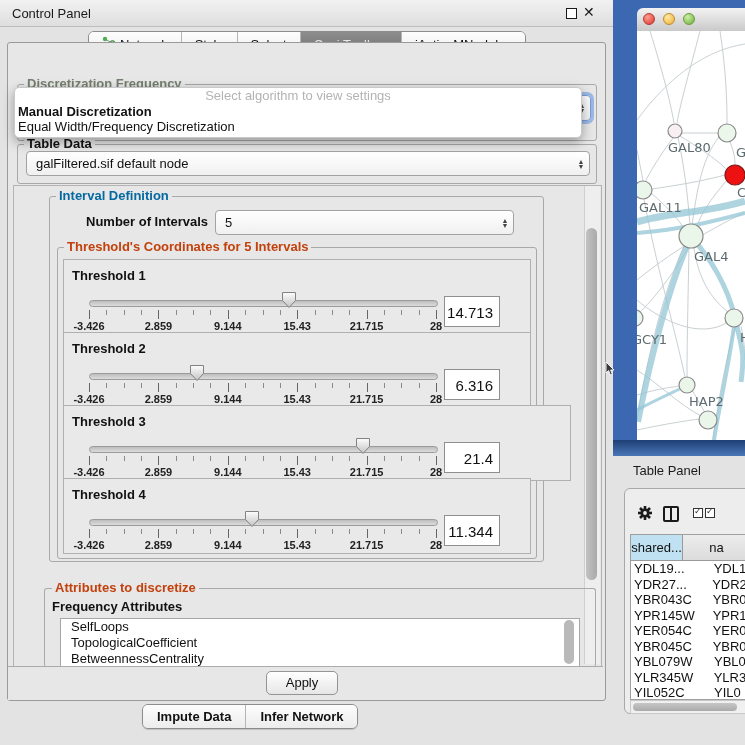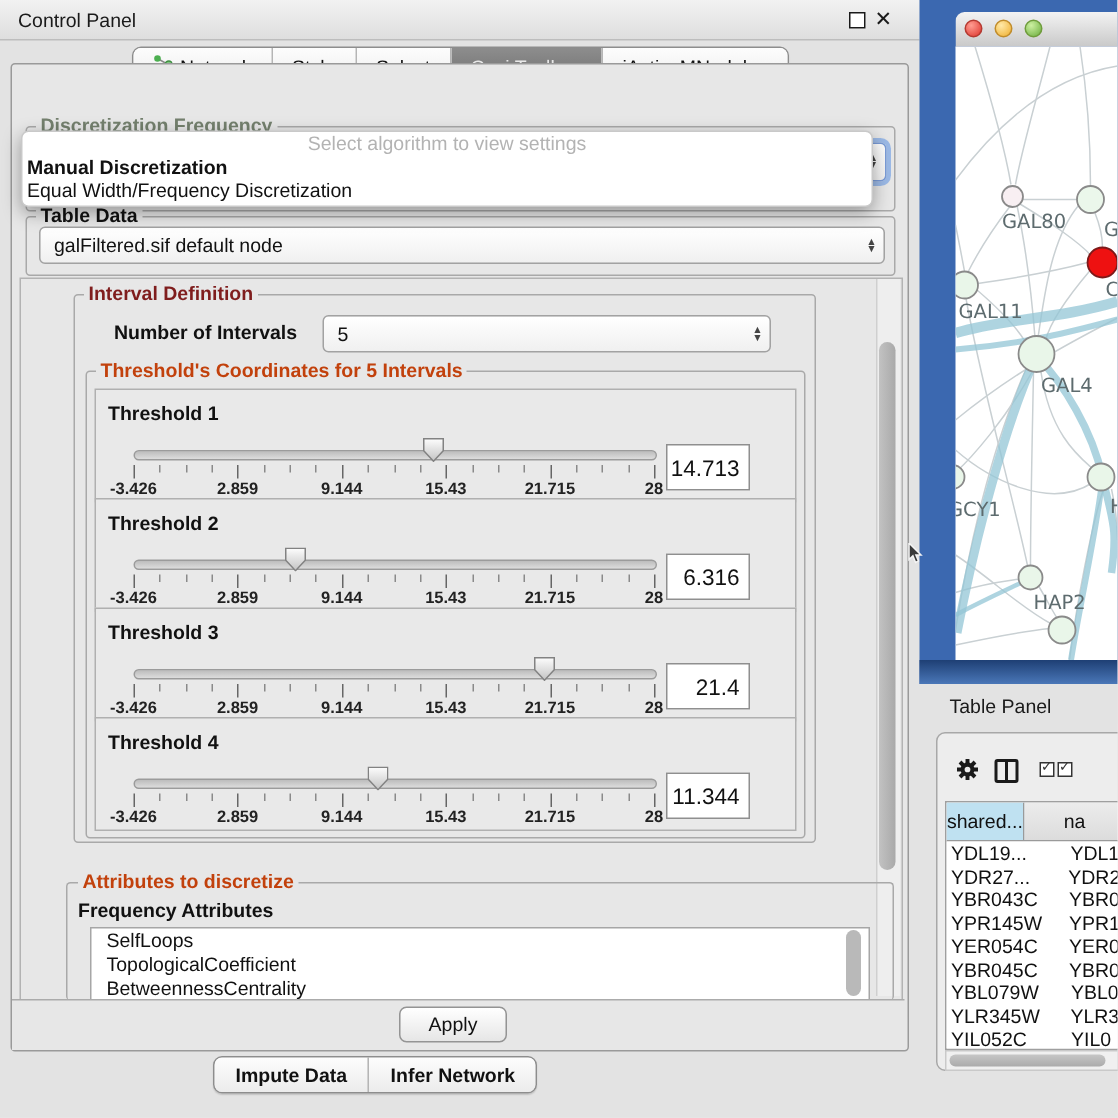--- a/index.html
+++ b/index.html
@@ -19,21 +19,21 @@
   .tabbar{left:88px;top:31px;height:24px;display:flex;border:1px solid #8d8d8d;border-radius:6px;overflow:hidden;background:#fff;box-shadow:0 1px 1px rgba(0,0,0,.15);}
   .tab{display:flex;align-items:center;gap:5px;padding:0 13px;font-size:13px;
        background:linear-gradient(#fdfdfd,#ececec);border-left:1px solid #b5b5b5;white-space:nowrap;}
   .tab:first-child{border-left:none;}
   .tab.sel{background:linear-gradient(#8d8d8d,#6f6f6f);color:#e8e8e8;}
 
   
   .panel{left:7px;top:42px;width:597px;height:657px;border:1px solid #9a9a9a;border-radius:3px;background:#e7e7e7;}
   .group{position:absolute;border:1px solid #a9a9a9;border-radius:3px;}
   .gtitle{position:absolute;font-size:13px;font-weight:bold;background:#e7e7e7;padding:0 3px;line-height:13px;white-space:nowrap;}
-  .green{color:#7f1d1d;}.blue{color:#c2410c;}
+  .green{color:#0369a1;}.blue{color:#c2410c;}
 
   
   .combo{position:absolute;background:linear-gradient(#ffffff,#f0f0f0);border:1px solid #a2a2a2;border-radius:4px;font-size:13px;display:flex;align-items:center;}
   .combo .val{flex:1;padding-left:9px;white-space:nowrap;overflow:hidden;}
   .stepper{width:16px;display:flex;flex-direction:column;align-items:center;justify-content:center;line-height:5px;font-size:7px;color:#444;}
   .combo.focus{box-shadow:0 0 0 3px rgba(105,155,230,.6);border-color:#7a9cd8;}
 
   
   .popup{left:14px;top:87px;width:566px;height:49px;background:#fff;border:1px solid #c9c9c9;border-radius:5px;
          box-shadow:0 4px 12px rgba(0,0,0,.35);z-index:30;font-size:13px;}
@@ -187,21 +187,21 @@
       </div>
   </div>
 
   <div class="abs scrollpane"></div>
   <div class="abs vsb-track"></div>
   <div class="abs vsb-thumb"></div>
 
   <div class="abs group" style="left:49px;top:196px;width:493px;height:364px;"></div>
   <div class="abs gtitle green" style="left:56px;top:189px;">Interval Definition</div>
 
-  <div class="abs bold13" style="left:76px;top:214px;">Number of Intervals</div>
+  <div class="abs bold13" style="left:86px;top:214px;">Number of Intervals</div>
   <div class="combo" style="left:215px;top:210px;width:297px;height:23px;">
     <div class="val">5</div>
     <div class="stepper">
         <span>▲</span>
         <span>▼</span>
       </div>
   </div>
 
   <div class="abs group" style="left:57px;top:247px;width:478px;height:310px;"></div>
   <div class="abs gtitle blue" style="left:64px;top:240px;">Threshold's Coordinates for 5 Intervals</div>
@@ -275,21 +275,21 @@
           <path d="M0.5,0.5 h13 v8 l-6.5,7 l-6.5,-7 z" fill="url(#thumbGrad)" stroke="#828282"></path>
         </svg></div>
     <div class="valbox">6.316</div>
   <span class="ticklabel" style="left: 25px;">-3.426</span>
       <span class="ticklabel" style="left: 94.4px;">2.859</span>
       <span class="ticklabel" style="left: 163.8px;">9.144</span>
       <span class="ticklabel" style="left: 233.2px;">15.43</span>
       <span class="ticklabel" style="left: 302.6px;">21.715</span>
       <span class="ticklabel" style="left: 372px;">28</span>
     </div>
-  <div class="threshold-box" style="top:405px;">
+  <div class="threshold-box" style="top:405px;padding-left:40px;">
     <div class="th-label">Threshold 3</div>
     <div class="track"></div>
     <div class="ticks">
         <div class="tick major" style="left: 25px;"></div>
         <div class="tick" style="left: 42.35px;"></div>
         <div class="tick" style="left: 59.7px;"></div>
         <div class="tick" style="left: 77.05px;"></div>
         <div class="tick major" style="left: 94.4px;"></div>
         <div class="tick" style="left: 111.75px;"></div>
         <div class="tick" style="left: 129.1px;"></div>

